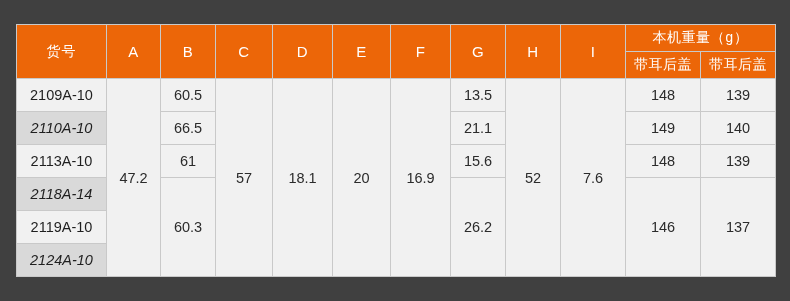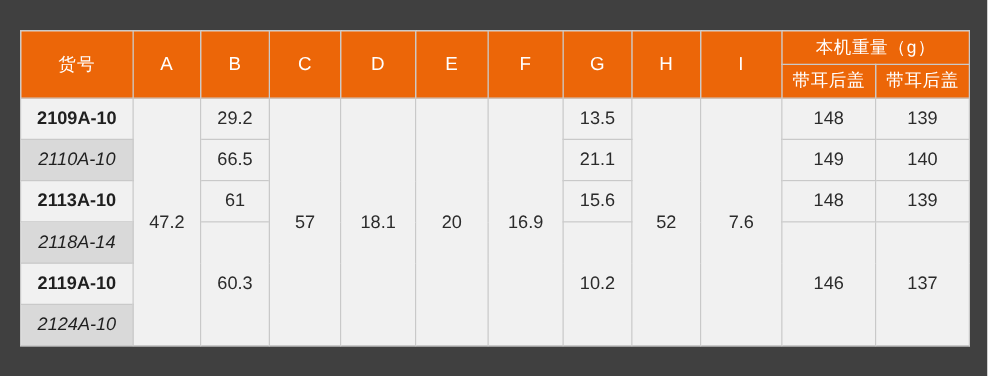--- a/index.html
+++ b/index.html
@@ -79,21 +79,21 @@
     font-size: 14.5px;
     color: #2b2b2b;
     background: #f1f1f1;
   }
   td.cell.code {
     font-size: 14.5px;
     color: #1f1f1f;
   }
   
   tr.alt td.code { background: #d9d9d9; font-style: italic; }
-  tr.norm td.code { background: #f1f1f1; font-weight: bold; }
+  tr.norm td.code { background: #f1f1f1; }
 
   td.span-cell { background: #f1f1f1; }
 
   
 </style>
 </head>
 <body>
 
 <div class="spec-sheet">
 
@@ -131,21 +131,21 @@
         <th class="hdr-sub">带耳后盖</th>
         <th class="hdr-sub">带耳后盖</th>
       </tr>
     </thead>
 
     <tbody>
 
       <tr class="body-row norm">
         <td class="cell code">2109A-10</td>
         <td class="cell span-cell" rowspan="6">47.2</td>
-        <td class="cell">29.2</td>
+        <td class="cell">60.5</td>
         <td class="cell span-cell" rowspan="6">57</td>
         <td class="cell span-cell" rowspan="6">18.1</td>
         <td class="cell span-cell" rowspan="6">20</td>
         <td class="cell span-cell" rowspan="6">16.9</td>
         <td class="cell">13.5</td>
         <td class="cell span-cell" rowspan="6">52</td>
         <td class="cell span-cell" rowspan="6">7.6</td>
         <td class="cell">148</td>
         <td class="cell">139</td>
       </tr>
@@ -162,21 +162,21 @@
         <td class="cell code">2113A-10</td>
         <td class="cell">61</td>
         <td class="cell">15.6</td>
         <td class="cell">148</td>
         <td class="cell">139</td>
       </tr>
 
       <tr class="body-row alt">
         <td class="cell code">2118A-14</td>
         <td class="cell span-cell" rowspan="3">60.3</td>
-        <td class="cell span-cell" rowspan="3">10.2</td>
+        <td class="cell span-cell" rowspan="3">26.2</td>
         <td class="cell span-cell" rowspan="3">146</td>
         <td class="cell span-cell" rowspan="3">137</td>
       </tr>
 
       <tr class="body-row norm">
         <td class="cell code">2119A-10</td>
       </tr>
 
       <tr class="body-row alt">
         <td class="cell code">2124A-10</td>

